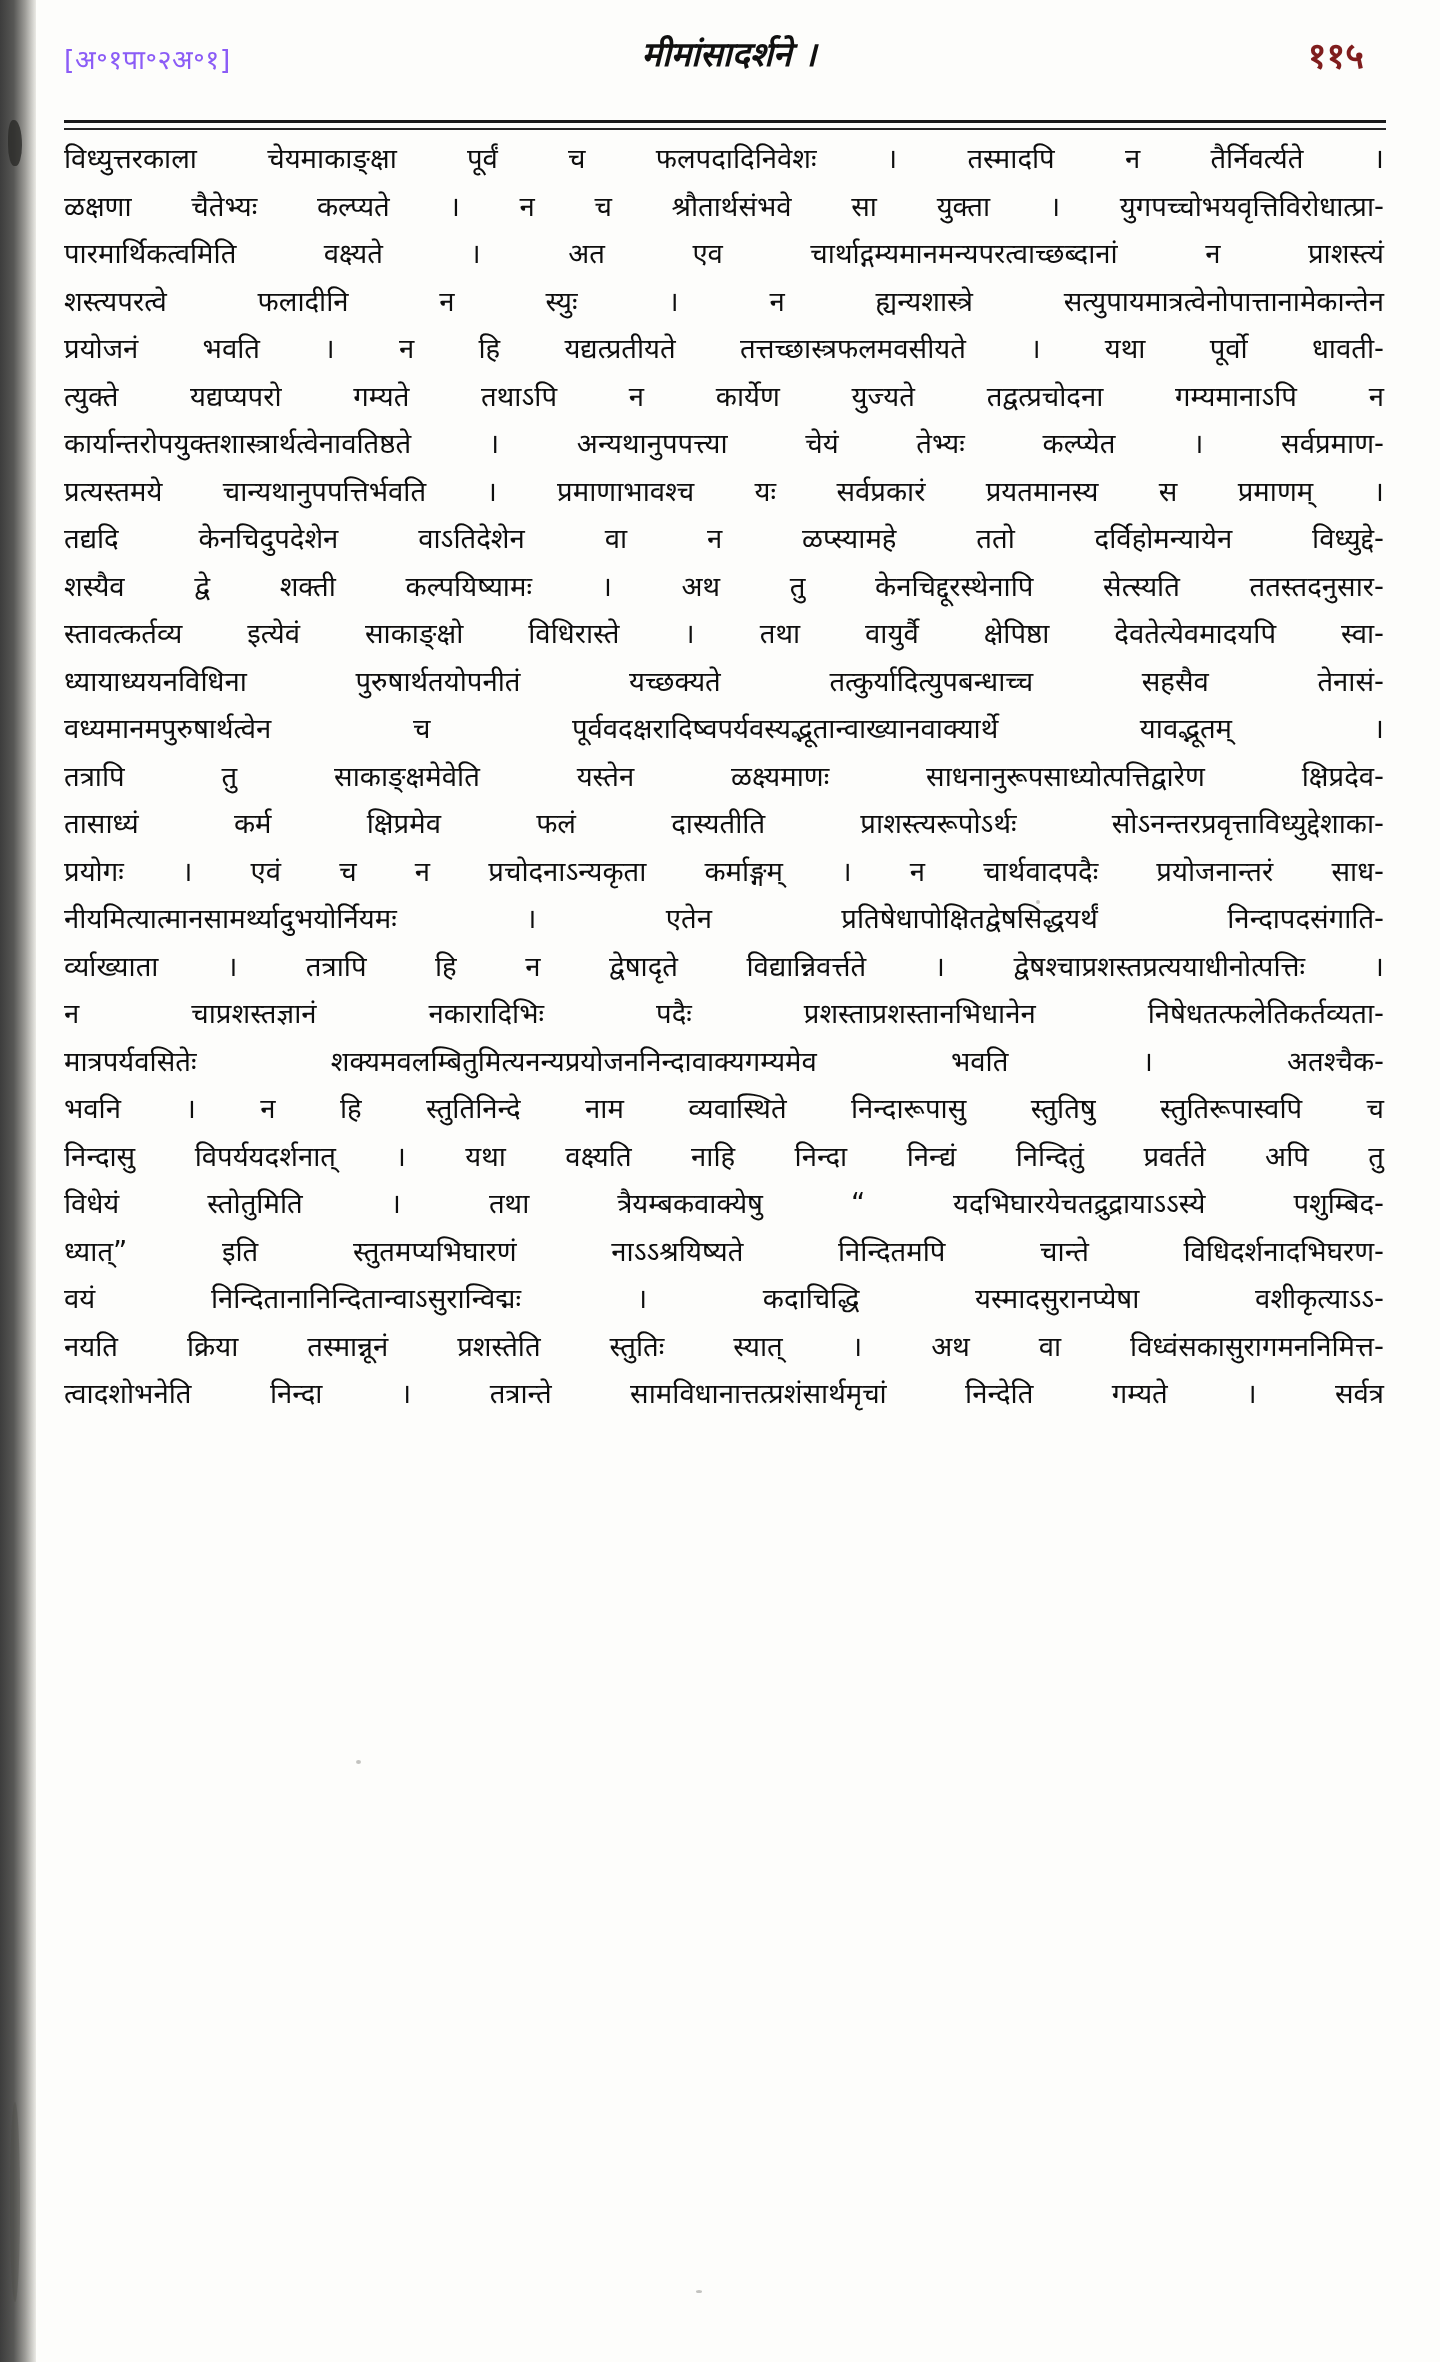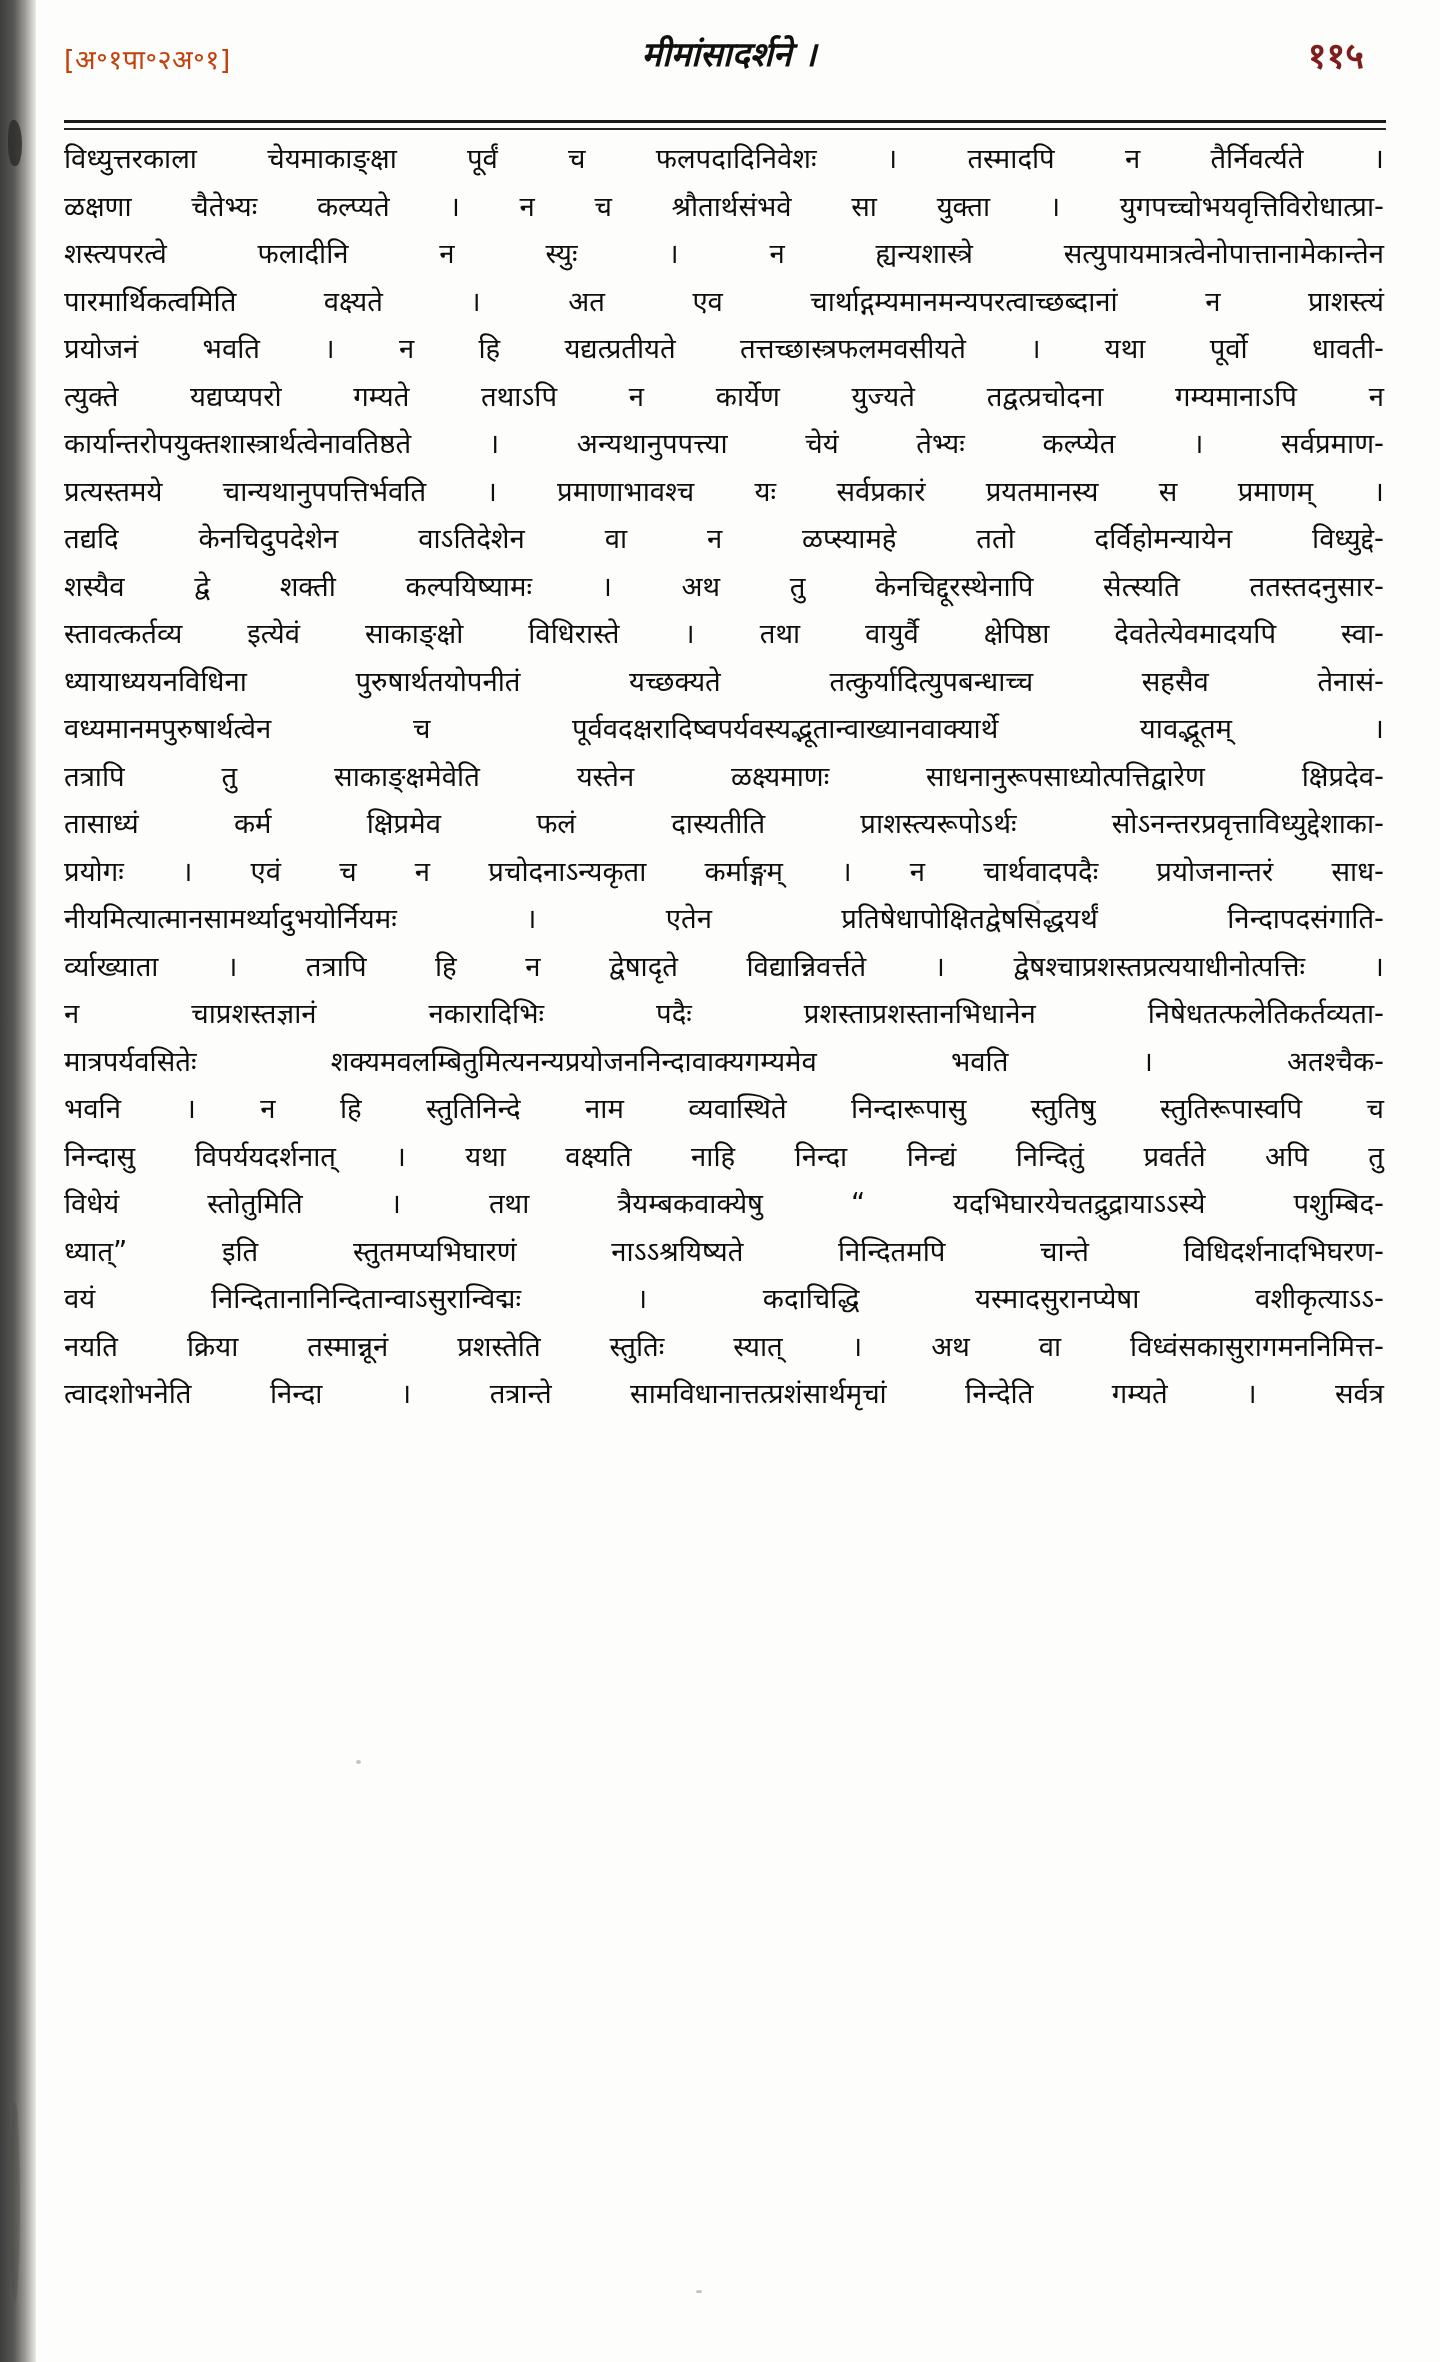--- a/index.html
+++ b/index.html
@@ -61,21 +61,21 @@
   .header {
     position: relative;
     height: 118px;
   }
   .header-left {
     position: absolute;
     left: 8px;
     top: 40px;
     font-size: 27px;
     letter-spacing: .5px;
-    color: #c2410c;
+    color: #8b5cf6;
     white-space: nowrap;
   }
   .header-center {
     position: absolute;
     left: 0;
     right: 0;
     top: 30px;
     text-align: center;
     font-size: 34px;
     font-weight: bold;
@@ -145,22 +145,22 @@
       <div class="header-left">[अ॰१पा॰२अ॰१]</div>
       <div class="header-center">मीमांसादर्शने ।</div>
       <div class="header-right">११५</div>
       <div class="rule"></div>
       <div class="rule thin"></div>
     </div>
 
     <div class="body-text">
       <div class="line just">विध्युत्तरकाला चेयमाकाङ्क्षा  पूर्वं च फलपदादिनिवेशः ।  तस्मादपि न तैर्निवर्त्यते ।</div>
       <div class="line just">ळक्षणा चैतेभ्यः कल्प्यते । न च श्रौतार्थसंभवे सा युक्ता । युगपच्चोभयवृत्तिविरोधात्प्रा-</div>
+      <div class="line just">पारमार्थिकत्वमिति वक्ष्यते ।   अत एव चार्थाद्गम्यमानमन्यपरत्वाच्छब्दानां न प्राशस्त्यं</div>
       <div class="line just">शस्त्यपरत्वे फलादीनि न स्युः ।  न ह्यन्यशास्त्रे  सत्युपायमात्रत्वेनोपात्तानामेकान्तेन</div>
-      <div class="line just">पारमार्थिकत्वमिति वक्ष्यते ।   अत एव चार्थाद्गम्यमानमन्यपरत्वाच्छब्दानां न प्राशस्त्यं</div>
       <div class="line just">प्रयोजनं भवति । न   हि  यद्यत्प्रतीयते तत्तच्छास्त्रफलमवसीयते ।   यथा   पूर्वो धावती-</div>
       <div class="line just">त्युक्ते  यद्यप्यपरो  गम्यते  तथाऽपि न कार्येण युज्यते तद्वत्प्रचोदना   गम्यमानाऽपि न</div>
       <div class="line just">कार्यान्तरोपयुक्तशास्त्रार्थत्वेनावतिष्ठते । अन्यथानुपपत्त्या चेयं तेभ्यः कल्प्येत । सर्वप्रमाण-</div>
       <div class="line just">प्रत्यस्तमये चान्यथानुपपत्तिर्भवति । प्रमाणाभावश्च यः सर्वप्रकारं प्रयतमानस्य स प्रमाणम् ।</div>
       <div class="line just">तद्यदि  केनचिदुपदेशेन  वाऽतिदेशेन वा न ळप्स्यामहे ततो  दर्विहोमन्यायेन  विध्युद्दे-</div>
       <div class="line just">शस्यैव द्वे शक्ती कल्पयिष्यामः ।   अथ तु केनचिद्दूरस्थेनापि सेत्स्यति ततस्तदनुसार-</div>
       <div class="line just">स्तावत्कर्तव्य इत्येवं साकाङ्क्षो विधिरास्ते । तथा वायुर्वै क्षेपिष्ठा देवतेत्येवमादयपि स्वा-</div>
       <div class="line just">ध्यायाध्ययनविधिना पुरुषार्थतयोपनीतं यच्छक्यते तत्कुर्यादित्युपबन्धाच्च सहसैव तेनासं-</div>
       <div class="line just">वध्यमानमपुरुषार्थत्वेन  च  पूर्ववदक्षरादिष्वपर्यवस्यद्भूतान्वाख्यानवाक्यार्थे  यावद्भूतम् ।</div>
       <div class="line just">तत्रापि तु साकाङ्क्षमेवेति यस्तेन  ळक्ष्यमाणः साधनानुरूपसाध्योत्पत्तिद्वारेण क्षिप्रदेव-</div>

